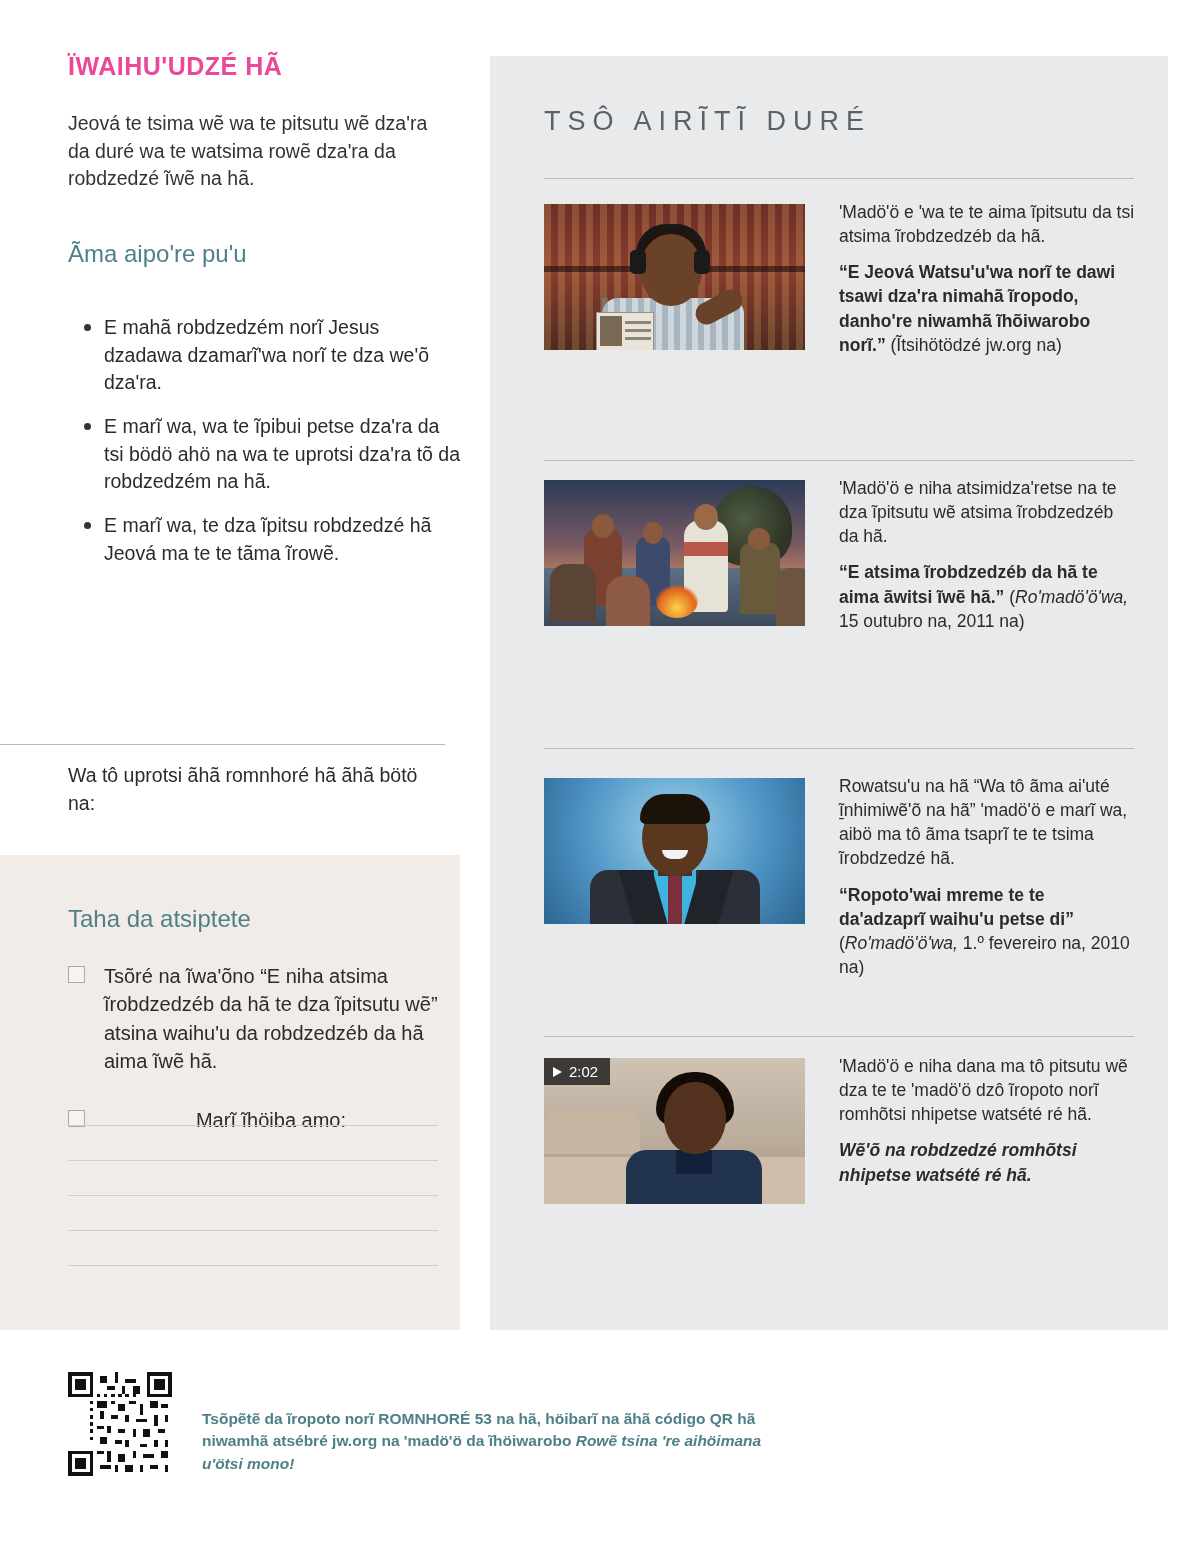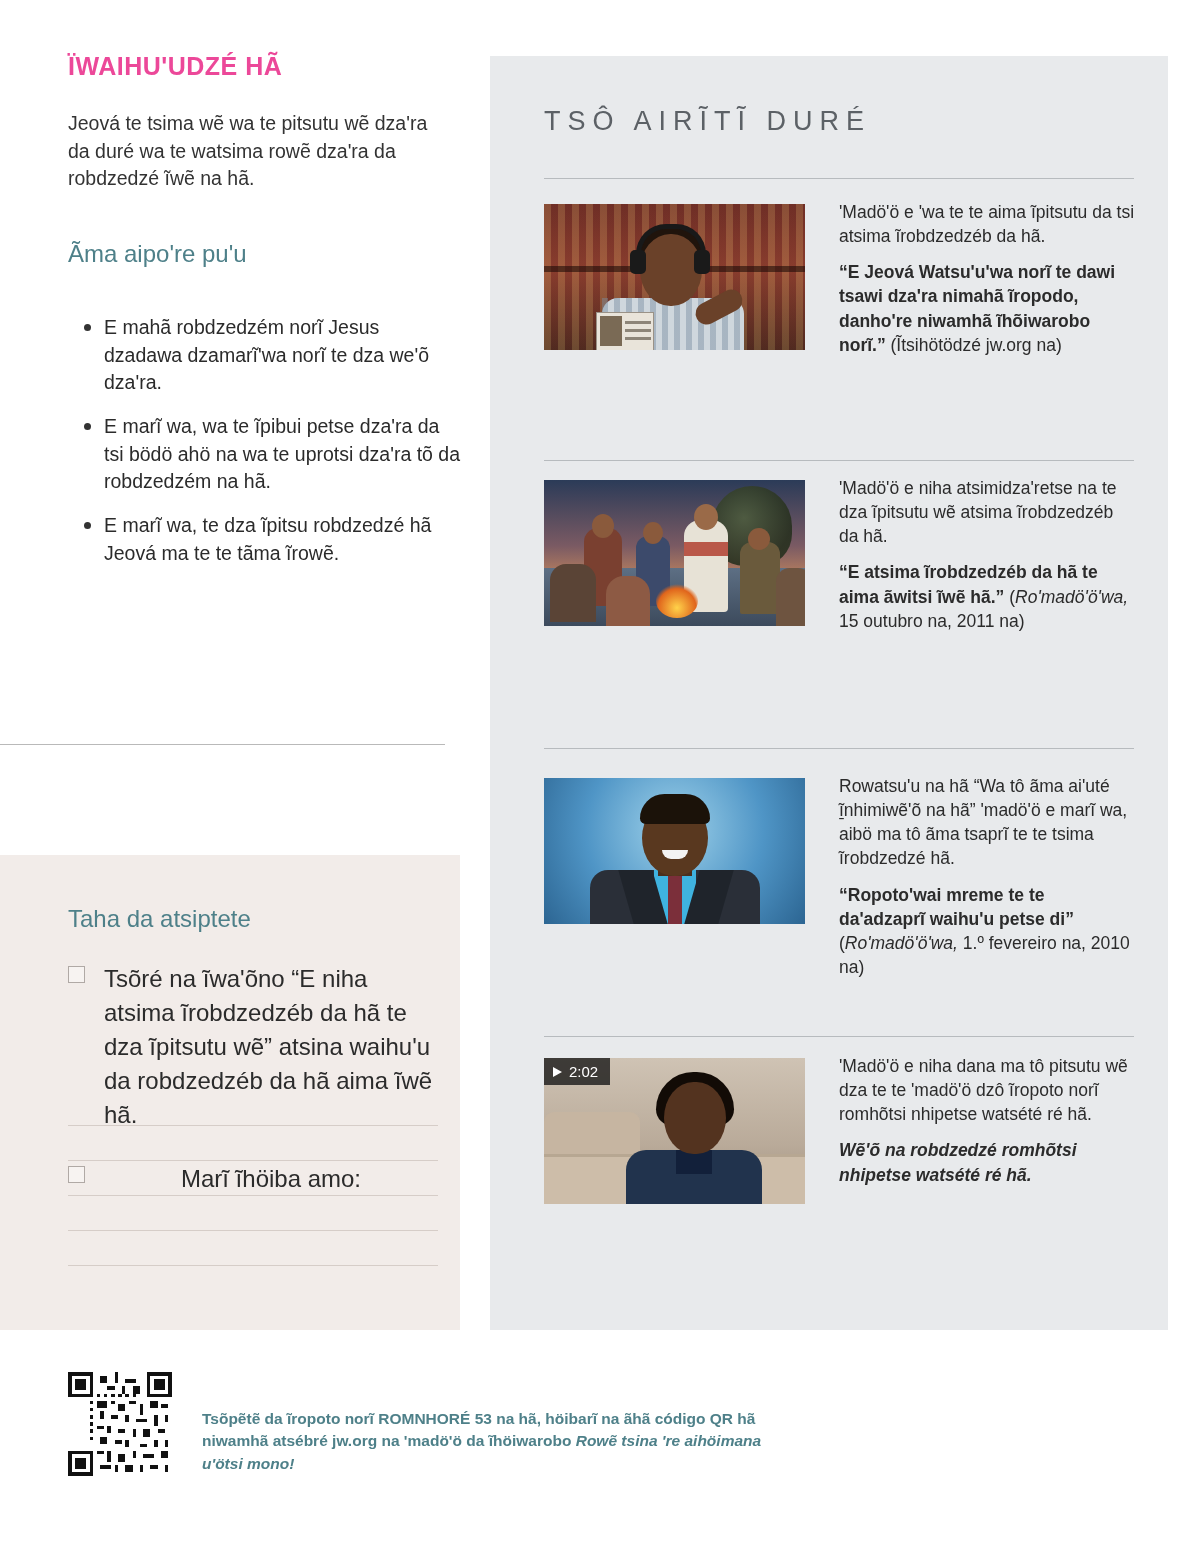--- a/index.html
+++ b/index.html
@@ -107,21 +107,21 @@
 
   .check-list {
     position: absolute;
     left: 68px; top: 962px;
     width: 370px;
   }
   .check-item {
     position: relative;
     padding-left: 36px;
     margin-bottom: 22px;
-    font-size: 24px;
+    font-size: 20px;
     line-height: 1.42;
   }
   .check-box {
     position: absolute;
     left: 0; top: 4px;
     width: 17px; height: 17px;
     border: 1.5px solid #b0a9a5;
     background: #f7f3f1;
   }
 
@@ -297,20 +297,21 @@
   <div class="section-head goals-head">Ãma aipo're pu'u</div>
 
   <ul class="goal-list">
     <li>E mahã robdzedzém norĩ Jesus dzadawa dzamarĩ'wa norĩ te dza we'õ dza'ra.</li>
     <li>E marĩ wa, wa te ĩpibui petse dza'ra da tsi bödö ahö na wa te uprotsi dza'ra tõ da robdzedzém na hã.</li>
     <li>E marĩ wa, te dza ĩpitsu robdzedzé hã Jeová ma te te tãma ĩrowẽ.</li>
   </ul>
 
   <div class="divider-rule"></div>
 
+  <div class="goal-prompt">Wa tô uprotsi ãhã romnhoré hã ãhã bötö na:</div>
 
   <div class="tinted-panel"></div>
 
   <div class="section-head practice-head">Taha da atsiptete</div>
 
   <div class="check-list">
     <div class="check-item">
       <span class="check-box"></span>
       <span>Tsõré na ĩwa'õno “E niha atsima ĩrobdzedzéb da hã te dza ĩpitsutu wẽ” atsina waihu'u da robdzedzéb da hã aima ĩwẽ hã.</span>
     </div>

